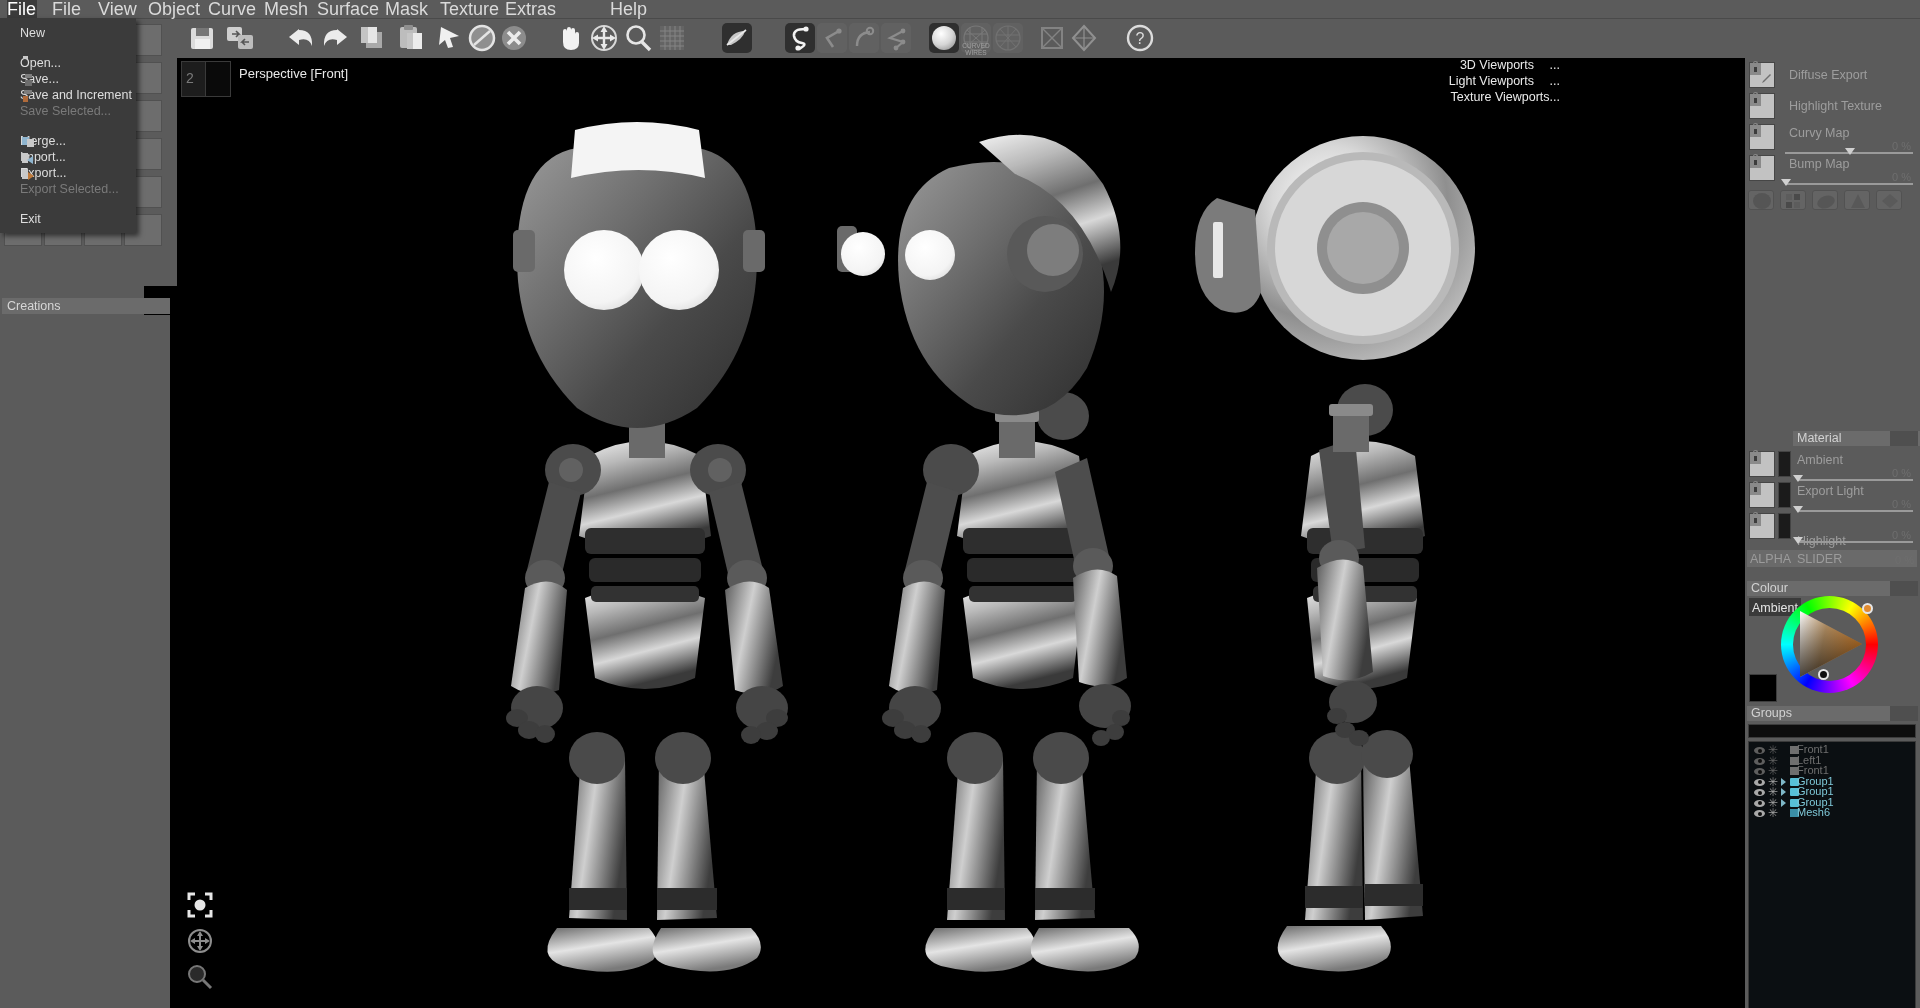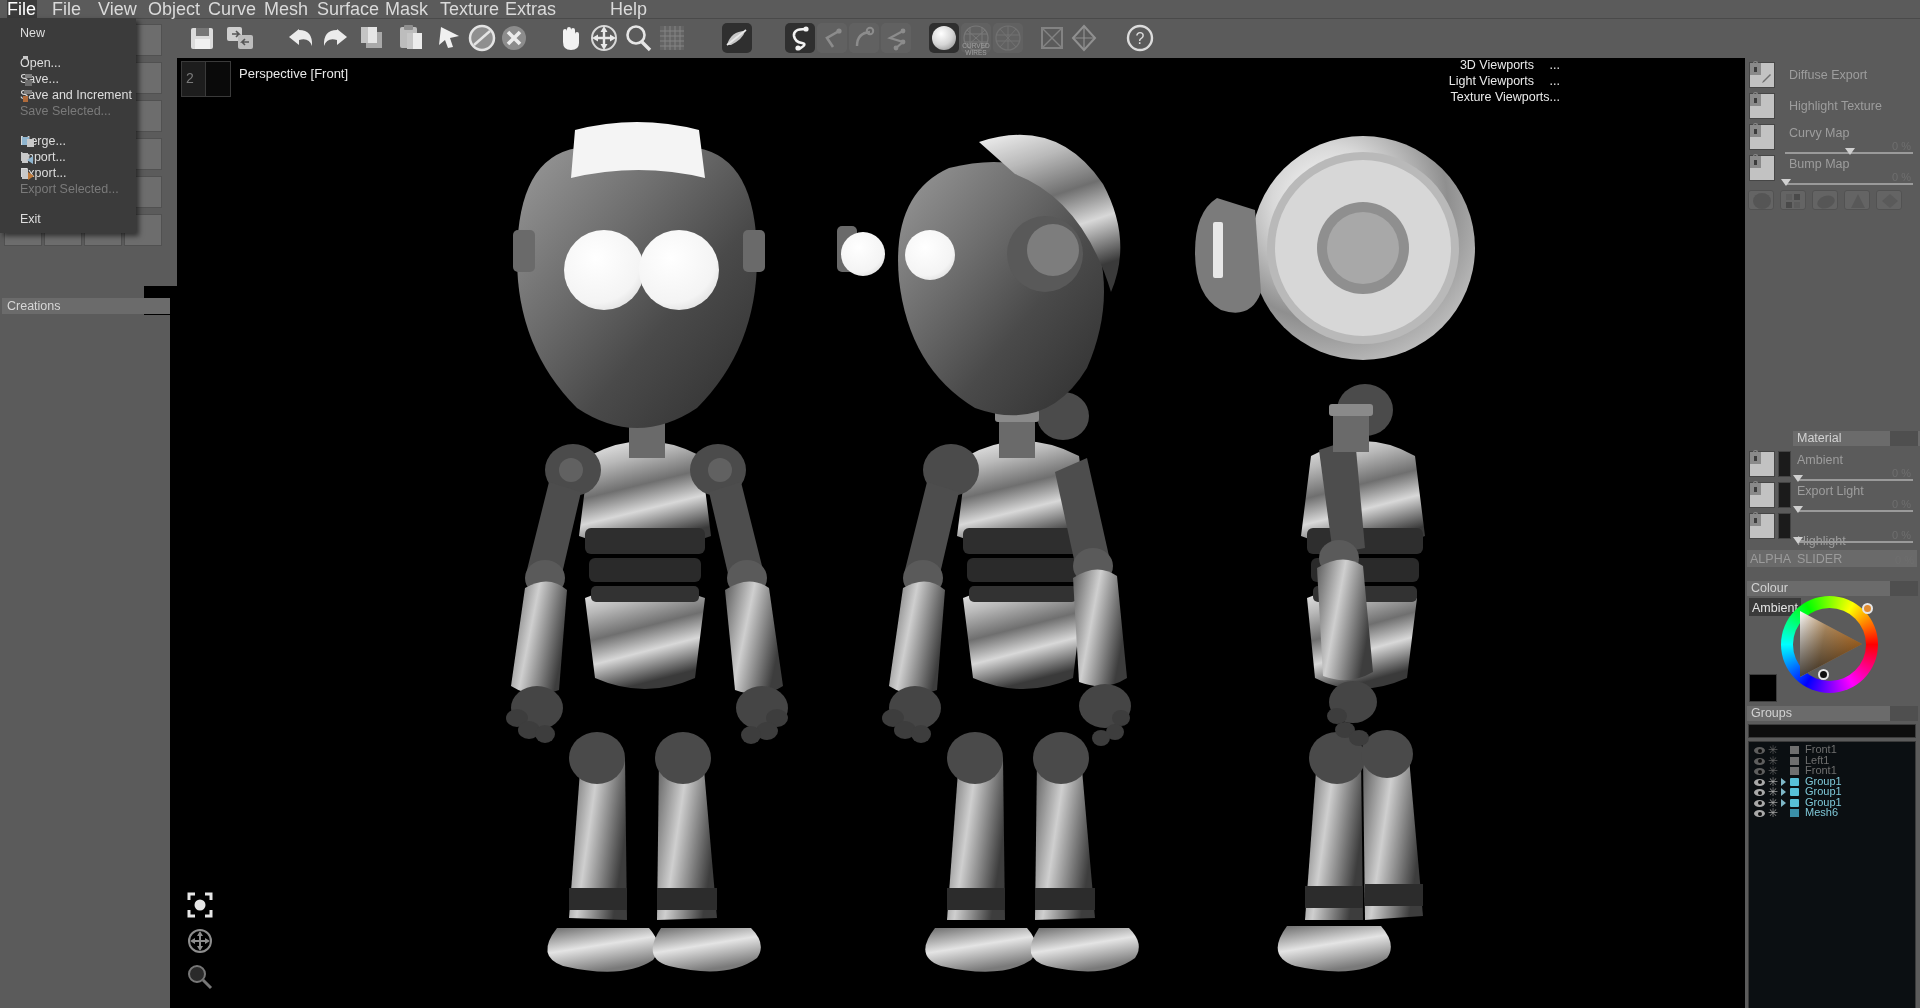--- a/index.html
+++ b/index.html
@@ -97,21 +97,21 @@
   
   .wheel{position:absolute;width:97px;height:97px;border-radius:50%;
     background:conic-gradient(from 90deg,
       #ff0000 0deg,#ff00ff 60deg,#0000ff 120deg,#00ffff 180deg,
       #00ff00 240deg,#ffff00 300deg,#ff0000 360deg);}
   .wheel-in{position:absolute;left:12px;top:12px;width:73px;height:73px;border-radius:50%;background:#5b5b5b;}
   .wheel-sel{position:absolute;width:11px;height:11px;border:2px solid #e6e6e6;border-radius:50%;box-sizing:border-box;}
 
   
   .grp-row{position:relative;height:10.5px;line-height:10.5px;font-size:11px;white-space:nowrap;cursor:default;}
-  .grp-name{position:absolute;left:56px;top:-1px;text-align:center;}
+  .grp-name{position:absolute;left:48px;top:-1px;text-align:center;}
   .grp-eye{position:absolute;left:5px;top:2px;width:11px;height:7px;border-radius:50%;background:#5e5e5e;}
   .grp-eye i{position:absolute;left:3.5px;top:1.5px;width:4px;height:4px;border-radius:50%;background:#0d0d0d;}
   .grp-star{position:absolute;left:19px;top:0px;color:#5e5e5e;font-size:12px;line-height:11px;}
   .grp-arrow{position:absolute;left:32px;top:1px;width:0;height:0;border-top:4px solid transparent;
              border-bottom:4px solid transparent;border-left:5px solid #7fb8c8;}
   .grp-box{position:absolute;left:41px;top:1px;width:9px;height:8px;}
   .grp-folder{background:#57c0d8;border-radius:1px;}
   .grp-mesh{background:#3a8fa8;}
   .grp-plane{background:#6f6f6f;}
 </style>

